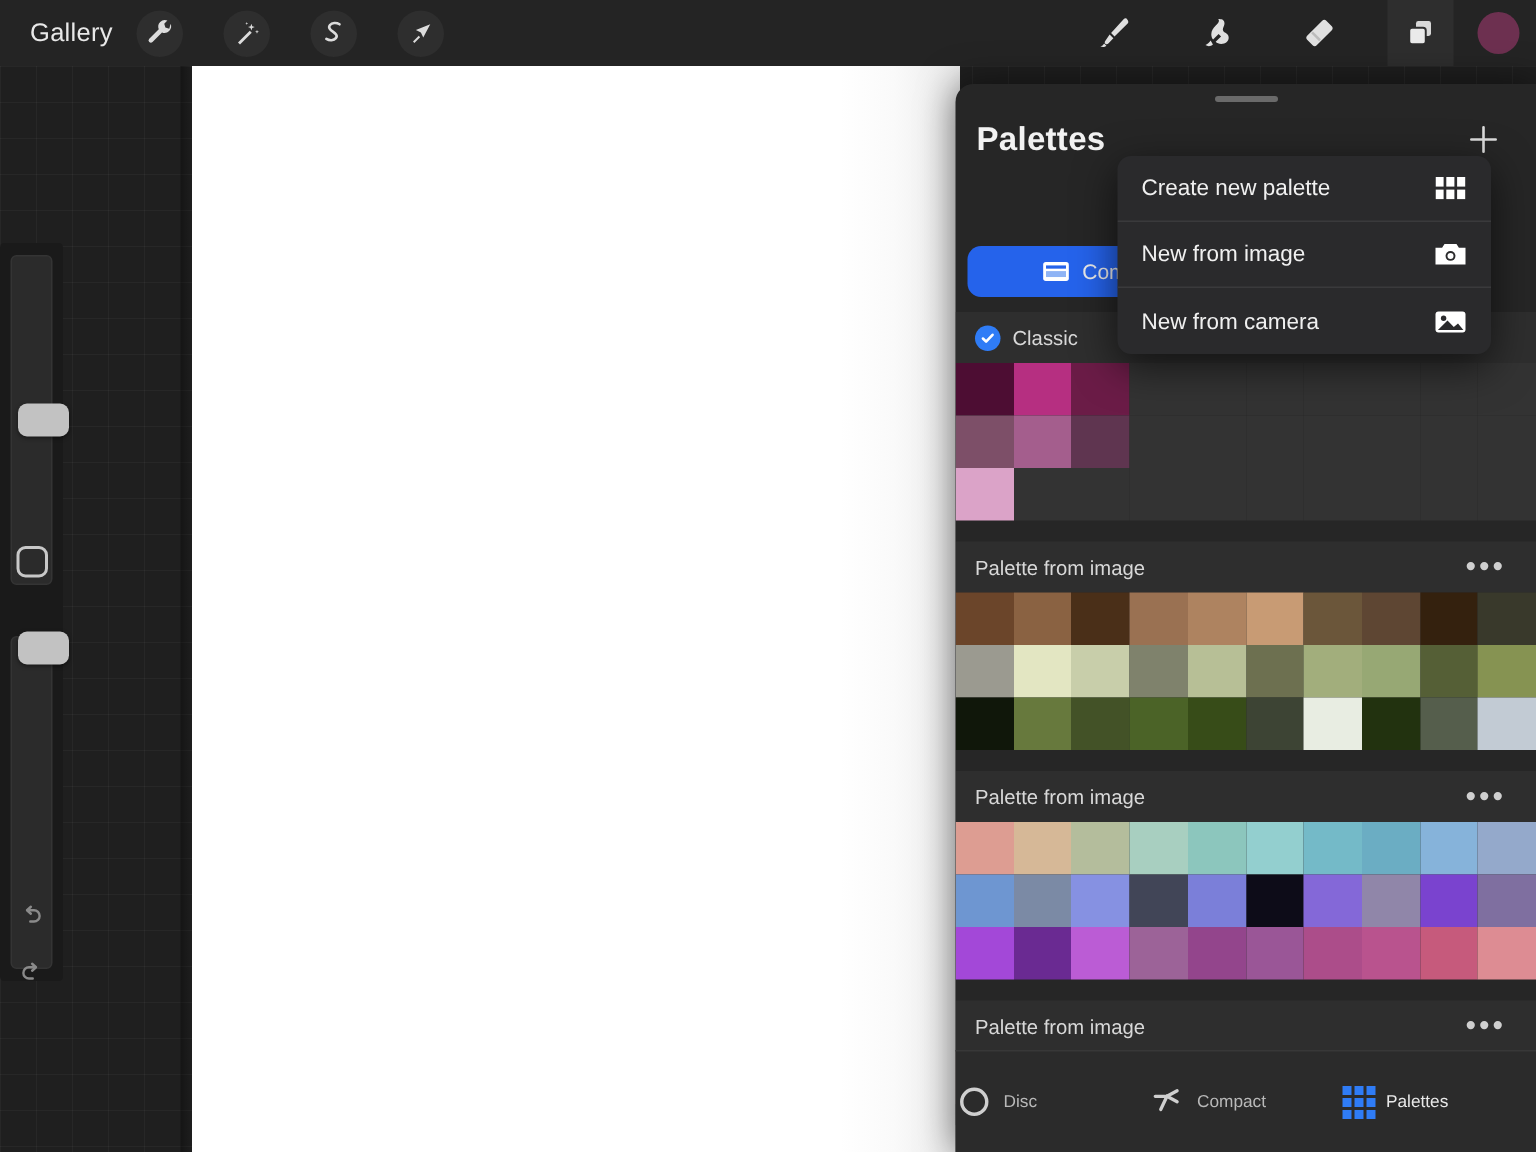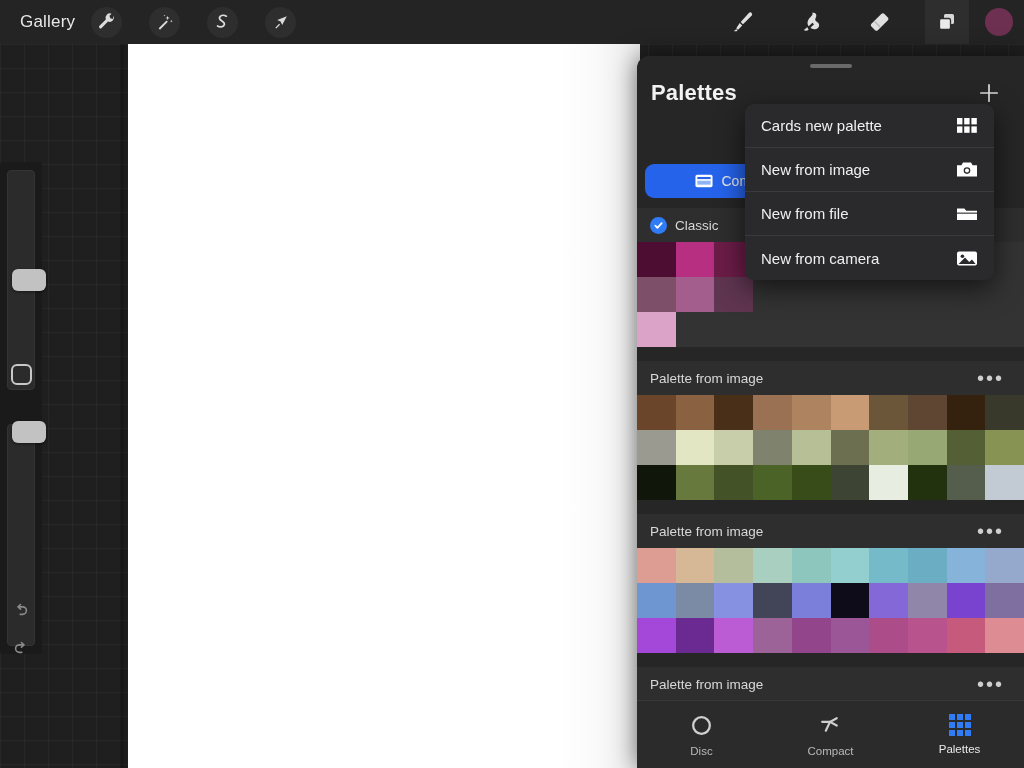--- a/index.html
+++ b/index.html
@@ -161,21 +161,21 @@
   }
   .ctx-item:last-child { border-bottom: none; }
   .ctx-icon { width: 24px; display: flex; align-items: center; justify-content: flex-end; }
 
   
   .tabbar {
     position: absolute; left: 0; bottom: 0; width: 387px; height: 68px;
     background: #2b2b2b; display: flex; align-items: center;
     border-top: 1px solid #383838;
   }
-  .tab { flex: 1; display: flex; flex-direction: column; align-items: center; gap: 7px; }
+  .tab { flex: 1; display: flex; align-items: center; gap: 7px; }
   .tab-label { font-size: 11.5px; color: #b9b9b9; }
   .tab.active .tab-label { color: #e9e9e9; }
   .grid9 { display: grid; grid-template-columns: repeat(3, 6px); grid-gap: 2px; }
   .grid9 i { width: 6px; height: 6px; background: #2f7cf6; display: block; }
 </style>
 </head>
 <body>
 
 <div id="root">
 
@@ -473,21 +473,21 @@
             <i></i>
             <i></i>
         </div>
         <span class="tab-label">Palettes</span>
       </div>
     </div>
   </div>
 
   <div class="ctx-menu">
     <div class="ctx-item">
-      <span>Cards new palette</span>
+      <span>Create new palette</span>
       <span class="ctx-icon">
         <svg width="21" height="15" viewBox="0 0 21 15">
           <rect x="0" y="0" width="5.4" height="6.4" fill="#ffffff"></rect>
           <rect x="7.2" y="0" width="5.4" height="6.4" fill="#ffffff"></rect>
           <rect x="14.4" y="0" width="5.4" height="6.4" fill="#ffffff"></rect>
           <rect x="0" y="8.4" width="5.4" height="6.4" fill="#ffffff"></rect>
           <rect x="7.2" y="8.4" width="5.4" height="6.4" fill="#ffffff"></rect>
           <rect x="14.4" y="8.4" width="5.4" height="6.4" fill="#ffffff"></rect>
         </svg>
       </span>
@@ -496,29 +496,20 @@
       <span>New from image</span>
       <span class="ctx-icon">
         <svg width="22" height="17" viewBox="0 0 22 17">
           <path d="M1 4.2h4.4L7 1.6h8L16.6 4.2H21v11.2H1z" fill="#ffffff"></path>
           <circle cx="11" cy="9.6" r="3.3" fill="#2a2a2c"></circle>
           <circle cx="11" cy="9.6" r="2" fill="#ffffff"></circle>
         </svg>
       </span>
     </div>
     <div class="ctx-item">
-      <span>New from file</span>
-      <span class="ctx-icon">
-        <svg width="22" height="16" viewBox="0 0 22 16">
-          <path d="M1 2.6h7.4l1.8 2.2H21V14H1z" fill="#ffffff"></path>
-          <rect x="1" y="6.6" width="20" height="1.1" fill="#2a2a2c"></rect>
-        </svg>
-      </span>
-    </div>
-    <div class="ctx-item">
       <span>New from camera</span>
       <span class="ctx-icon">
         <svg width="22" height="17" viewBox="0 0 22 17">
           <rect x="1" y="1.6" width="20" height="14" rx="2" fill="#ffffff"></rect>
           <circle cx="6.4" cy="6.2" r="1.8" fill="#2a2a2c"></circle>
           <path d="M2.6 14L9 7.6l4.2 4.4 2.8-2.4 3.6 4.4z" fill="#2a2a2c"></path>
         </svg>
       </span>
     </div>
   </div>

